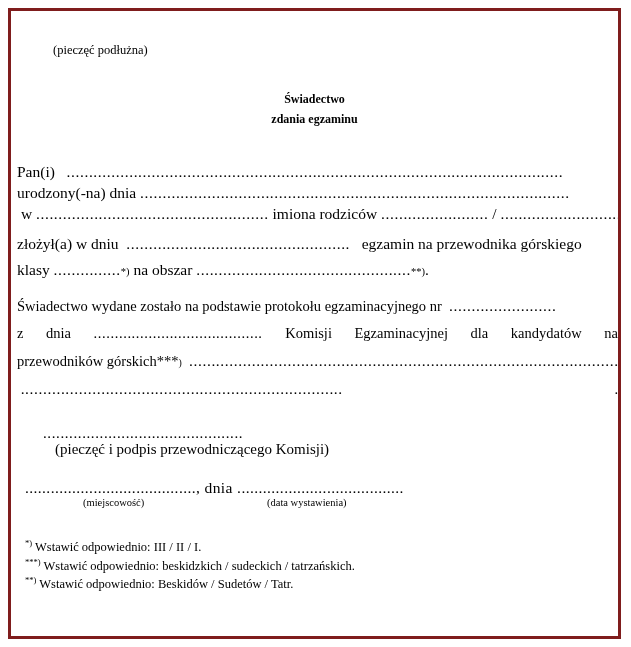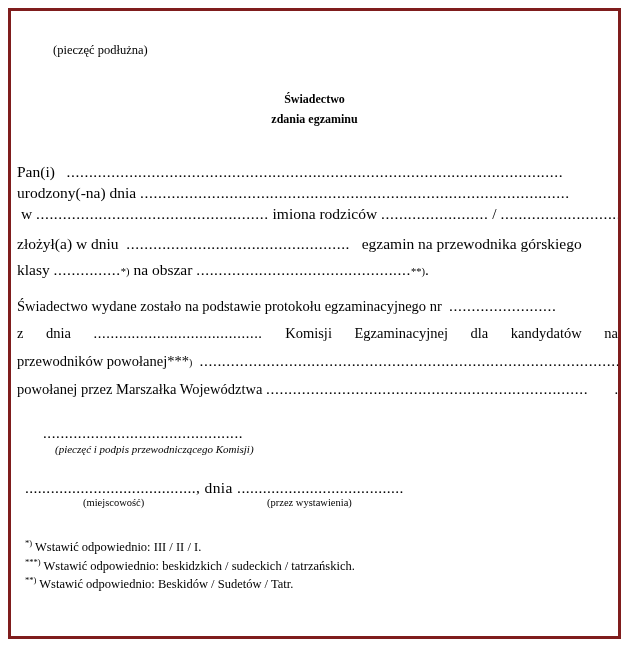--- a/index.html
+++ b/index.html
@@ -112,24 +112,23 @@
     top: 415px;
     width: 580px;
   }
   .sign-dots {
     font-size: 15px;
     letter-spacing: 0.6px;
     line-height: 15px;
     padding-left: 18px;
   }
   .sign-caption {
-    font-size: 11px;
+    font-size: 15px;
     padding-left: 30px;
     line-height: 16px;
-    font-style: italic;
   }
 
   .place-block {
     position: absolute;
     left: 14px;
     top: 468px;
     width: 590px;
   }
   .place-line {
     font-size: 15.5px;
@@ -233,46 +232,45 @@
         <span class="dots-fixed">........................................</span>
         <span>Komisji</span>
         <span>Egzaminacyjnej</span>
         <span>dla</span>
         <span>kandydatów</span>
         <span>na</span>
       </span>
     </div>
 
     <div class="para-line">
-      <span class="txt">przewodników powołanej***</span>
+      <span class="txt">przewodników górskich***</span>
       <sup class="marker"><span>)</span></sup>
       <span class="sp">&nbsp;&nbsp;</span>
       <span class="dots">.................................................................................................</span>
     </div>
 
     <div class="para-line">
-      <span class="txt">powołanej przez Marszałka Województwa</span>
       <span class="sp">&nbsp;</span>
       <span class="dots">........................................................................</span>
       <span class="sp">&nbsp;&nbsp;</span>
       <span class="txt">.</span>
     </div>
 
   </div>
 
   <div class="sign-block">
     <div class="sign-dots">..............................................</div>
     <div class="sign-caption">(pieczęć i podpis przewodniczącego Komisji)</div>
   </div>
 
   <div class="place-block">
     <div class="place-line">........................................, dnia .......................................</div>
     <div class="place-captions">
       <span class="cap-a">(miejscowość)</span>
-      <span class="cap-b">(przez wystawienia)</span>
+      <span class="cap-b">(data wystawienia)</span>
     </div>
   </div>
 
   <div class="footnotes">
     <div><sup class="marker"><span>*</span><span>)</span></sup><span> Wstawić odpowiednio: III / II / I.</span></div>
     <div><sup class="marker"><span>***</span><span>)</span></sup><span> Wstawić odpowiednio: beskidzkich / sudeckich / tatrzańskich.</span></div>
     <div><sup class="marker"><span>**</span><span>)</span></sup><span> Wstawić odpowiednio: Beskidów / Sudetów / Tatr.</span></div>
   </div>
 
 </div>

